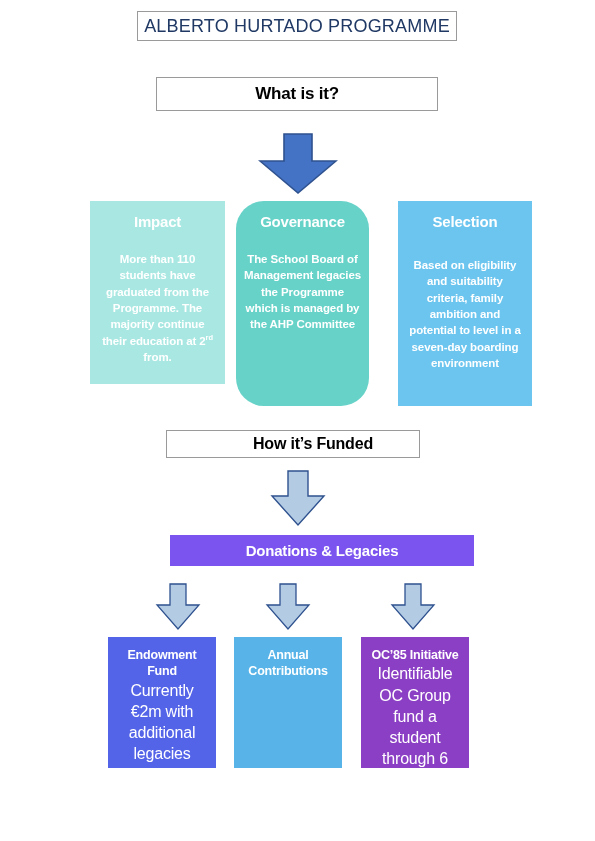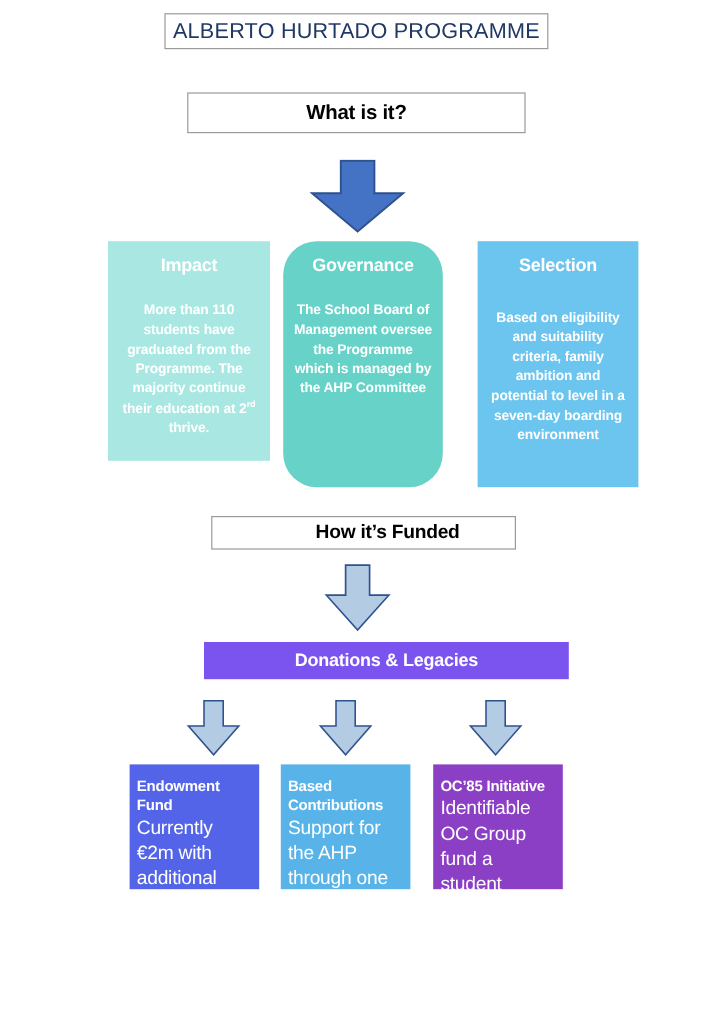--- a/index.html
+++ b/index.html
@@ -55,21 +55,21 @@
   }
   #what-box .txt {
     color: #000000;
     font-size: 17px;
     font-weight: bold;
     letter-spacing: -0.2px;
     white-space: nowrap;
   }
 
   #funded-box {
-    left: 176px;
+    left: 166px;
     top: 430px;
     width: 254px;
     height: 28px;
     padding-left: 40px;
   }
   #funded-box .txt {
     color: #000000;
     font-size: 16px;
     font-weight: bold;
     letter-spacing: -0.2px;
@@ -152,23 +152,24 @@
     font-weight: bold;
     letter-spacing: -0.2px;
     white-space: nowrap;
   }
 
   
   .fund-card {
     position: absolute;
     box-sizing: border-box;
     padding: 10px 6px;
+    text-align: center;
     color: #ffffff;
     width: 108px;
-    height: 104px;
+    height: 131px;
     top: 637px;
   }
   .fund-card .head {
     font-size: 12.5px;
     font-weight: bold;
     line-height: 1.3;
     letter-spacing: -0.2px;
   }
   .fund-card .body {
     font-size: 16px;
@@ -202,26 +203,26 @@
   <div class="outline-box" id="what-box">
     <span class="txt">What is it?</span>
   </div>
 
   <svg class="arrow" id="main-arrow" style="left:258px; top:133px;" width="80" height="62" viewBox="0 0 80 62">
     <polygon points="26,1 54,1 54,28 78,28 40,60 2,28 26,28" fill="#4472c4" stroke="#2f528f" stroke-width="1.6" stroke-linejoin="miter"></polygon>
   </svg>
 
   <div class="pillar" id="pillar-impact">
     <div class="head">Impact</div>
-    <div class="body"><span>More than 110 students have graduated from the Programme. The majority continue their education at 2</span><sup>rd</sup><span> thrive.</span></div>
+    <div class="body"><span>More than 110 students have graduated from the Programme. The majority continue their education at 2</span><sup>rd</sup><span> from.</span></div>
   </div>
 
   <div class="pillar" id="pillar-governance">
     <div class="head">Governance</div>
-    <div class="body">The School Board of Management oversee the Programme which is managed by the AHP Committee</div>
+    <div class="body">The School Board of Management legacies the Programme which is managed by the AHP Committee</div>
   </div>
 
   <div class="pillar" id="pillar-selection">
     <div class="head">Selection</div>
     <div class="body">Based on eligibility and suitability criteria, family ambition and potential to level in a seven-day boarding environment</div>
   </div>
 
   <div class="outline-box" id="funded-box">
     <span class="txt">How it’s Funded</span>
   </div>
@@ -243,22 +244,21 @@
   <svg class="arrow" style="left:390px; top:583px;" width="46" height="48" viewBox="0 0 46 48">
     <polygon points="15,1 31,1 31,22 44,22 23,46 2,22 15,22" fill="#b4cbe4" stroke="#2f528f" stroke-width="1.3" stroke-linejoin="miter"></polygon>
   </svg>
 
   <div class="fund-card" id="fund-endowment">
     <div class="head">Endowment Fund</div>
     <div class="body">Currently €2m with additional legacies committed</div>
   </div>
 
   <div class="fund-card" id="fund-annual">
-    <div class="head">Based Contributions</div>
-    <div class="body">Support for the AHP through one off or regular gifts</div>
+    <div class="head">Annual Contributions</div>
   </div>
 
   <div class="fund-card" id="fund-oc85">
     <div class="head">OC’85 Initiative</div>
     <div class="body">Identifiable OC Group fund a student through 6 years</div>
   </div>
 
 </div>
 
 </body></html>

